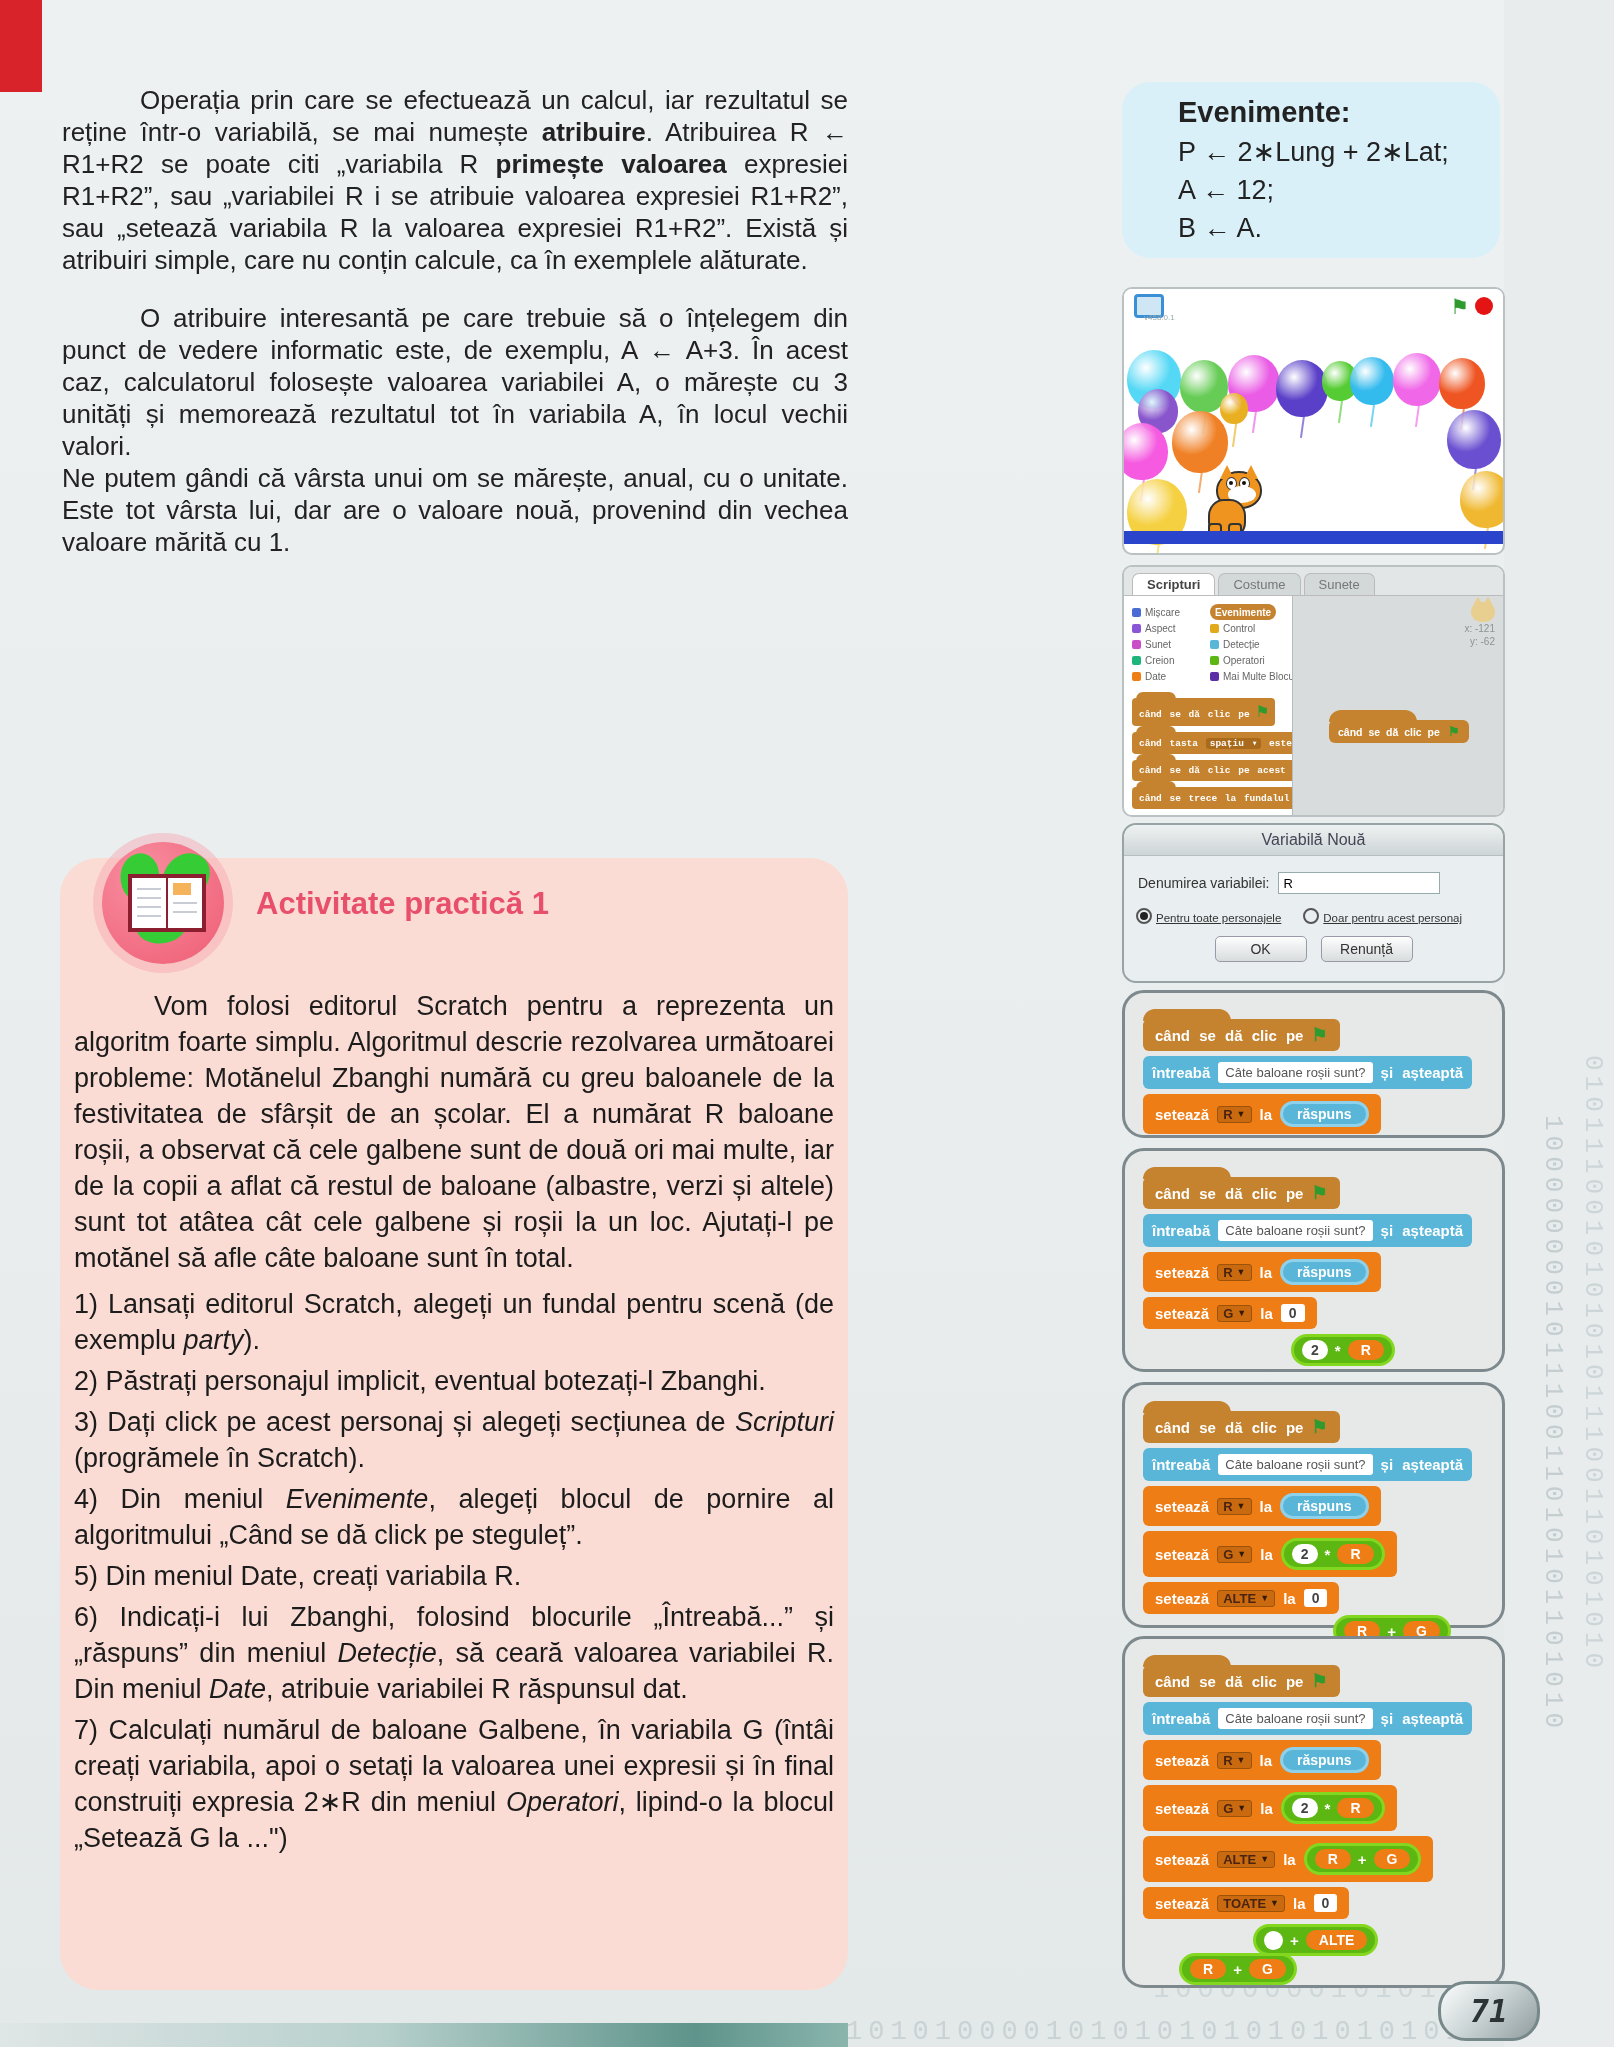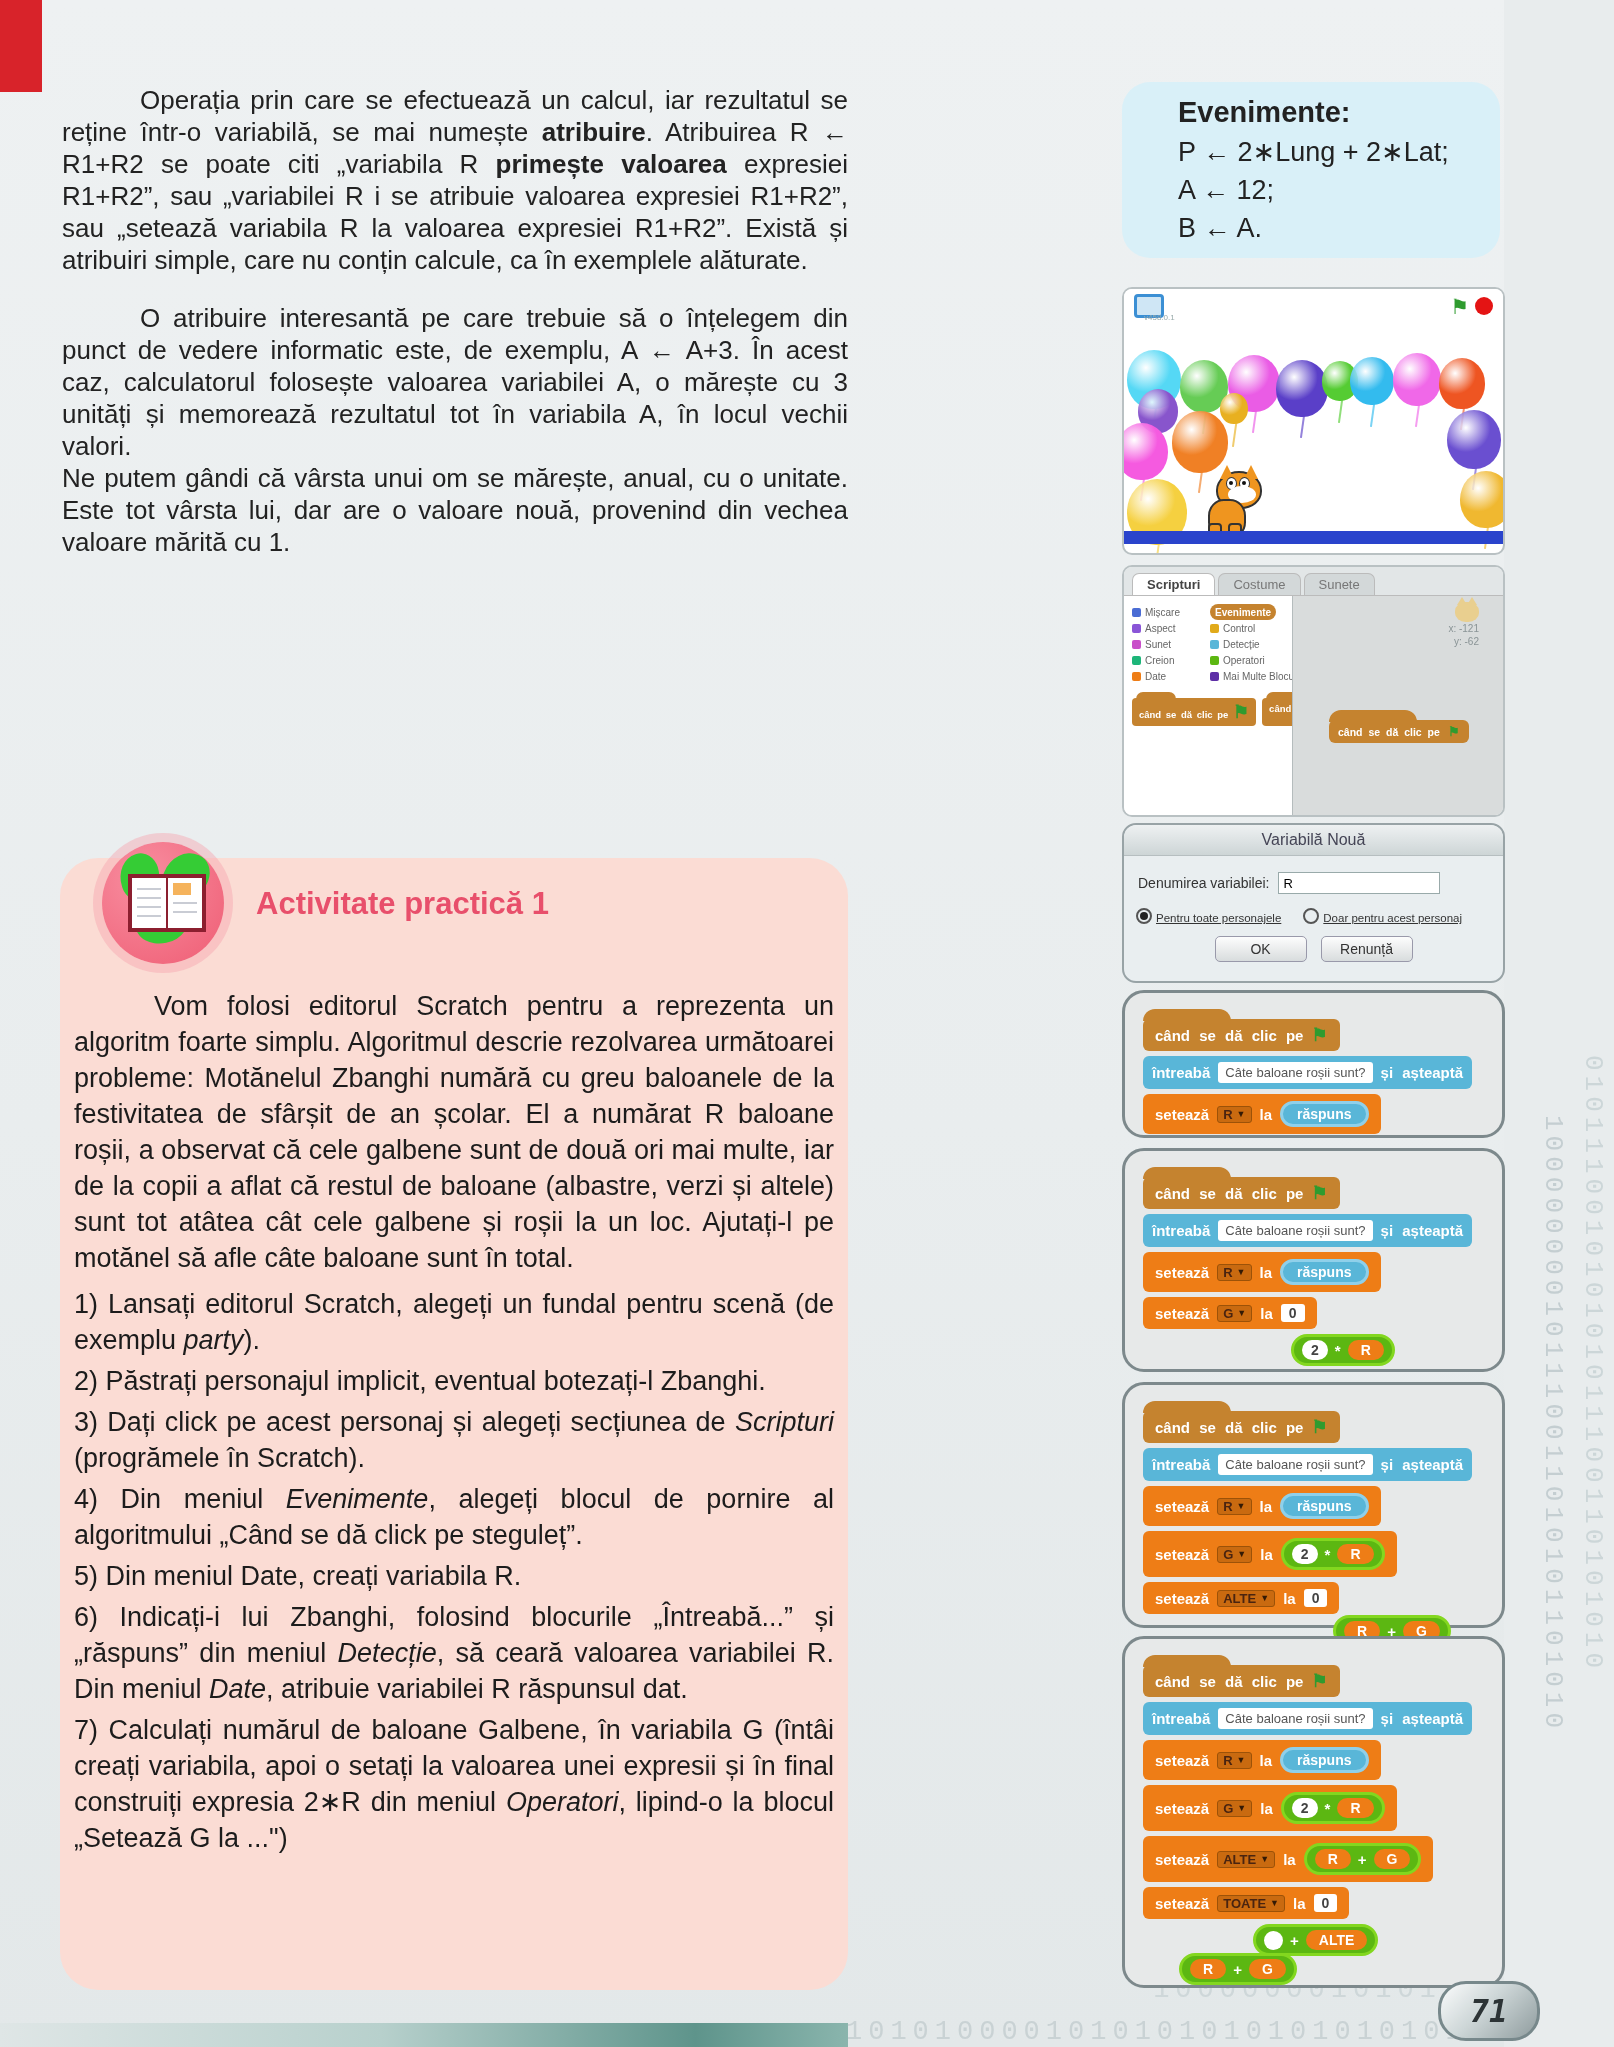--- a/index.html
+++ b/index.html
@@ -60,27 +60,27 @@
   .tabs{display:flex;align-items:flex-end;height:28px;background:#e2e6e7;border-bottom:1px solid #bbb;padding-left:8px;gap:3px;}
   .tab{font-size:13px;color:#777;background:#d3d8d9;border:1px solid #bbb;border-bottom:none;border-radius:7px 7px 0 0;padding:3px 14px;}
   .tab.active{background:#fff;color:#444;font-weight:bold;}
   .edbody{position:relative;height:223px;}
   .palette{position:absolute;left:0;top:0;width:168px;height:100%;background:#fff;overflow:hidden;}
   .cats{display:flex;padding:8px 0 4px 8px;}
   .catcol{width:78px;}
   .catrow{display:flex;align-items:center;gap:4px;font-size:10px;color:#666;height:16px;white-space:nowrap;}
   .sw{width:9px;height:9px;border-radius:2px;flex:0 0 9px;}
   .catrow.sel{background:#c5832f;color:#fff;border-radius:8px;padding:0 5px;font-weight:bold;width:max-content;}
-  .minis{padding:10px 0 0 8px;display:flex;gap:6px;}
+  .minis{padding:10px 0 0 8px;display:flex;flex-direction:column;gap:6px;font-family:Liberation Mono, monospace;}
   .mini{position:relative;background:#c5832f;color:#fff;font-size:9.5px;font-weight:bold;border-radius:4px;
     padding:5px 7px;width:max-content;white-space:nowrap;word-spacing:2px;}
   .mini::before{content:"";position:absolute;top:-6px;left:4px;width:40px;height:7px;background:#c5832f;border-radius:7px 7px 0 0;}
   .mdrop{background:#a96a1c;border-radius:3px;padding:0 4px;}
   .scriptpane{position:absolute;left:168px;right:0;top:0;bottom:0;background:#d9dcdc;border-left:1px solid #b5bcbd;}
-  .spriteinfo{position:absolute;right:24px;top:6px;text-align:right;font-size:10px;color:#8a9496;line-height:13px;}
+  .spriteinfo{position:absolute;right:8px;top:6px;text-align:right;font-size:10px;color:#8a9496;line-height:13px;}
   .minicat{width:24px;height:20px;background:#e9cf8f;border-radius:45%;margin-left:auto;position:relative;}
   .minicat::before,.minicat::after{content:"";position:absolute;top:-5px;width:0;height:0;
     border-left:5px solid transparent;border-right:5px solid transparent;border-bottom:8px solid #e9cf8f;}
   .minicat::before{left:2px;} .minicat::after{right:2px;}
   .pane-hat{position:absolute;left:36px;top:118px;}
   
   .dialog{top:823px;height:160px;background:#e9eef0;border:2px solid #98a3a6;border-radius:14px;}
   .dlg-title{height:30px;background:linear-gradient(#eef1f2,#cdd5d6);border-bottom:1px solid #b6bec0;
     border-radius:12px 12px 0 0;display:flex;align-items:center;justify-content:center;font-size:16px;color:#445;}
   .dlg-row{display:flex;align-items:center;gap:8px;margin:16px 0 0 14px;font-size:14px;color:#333;}

